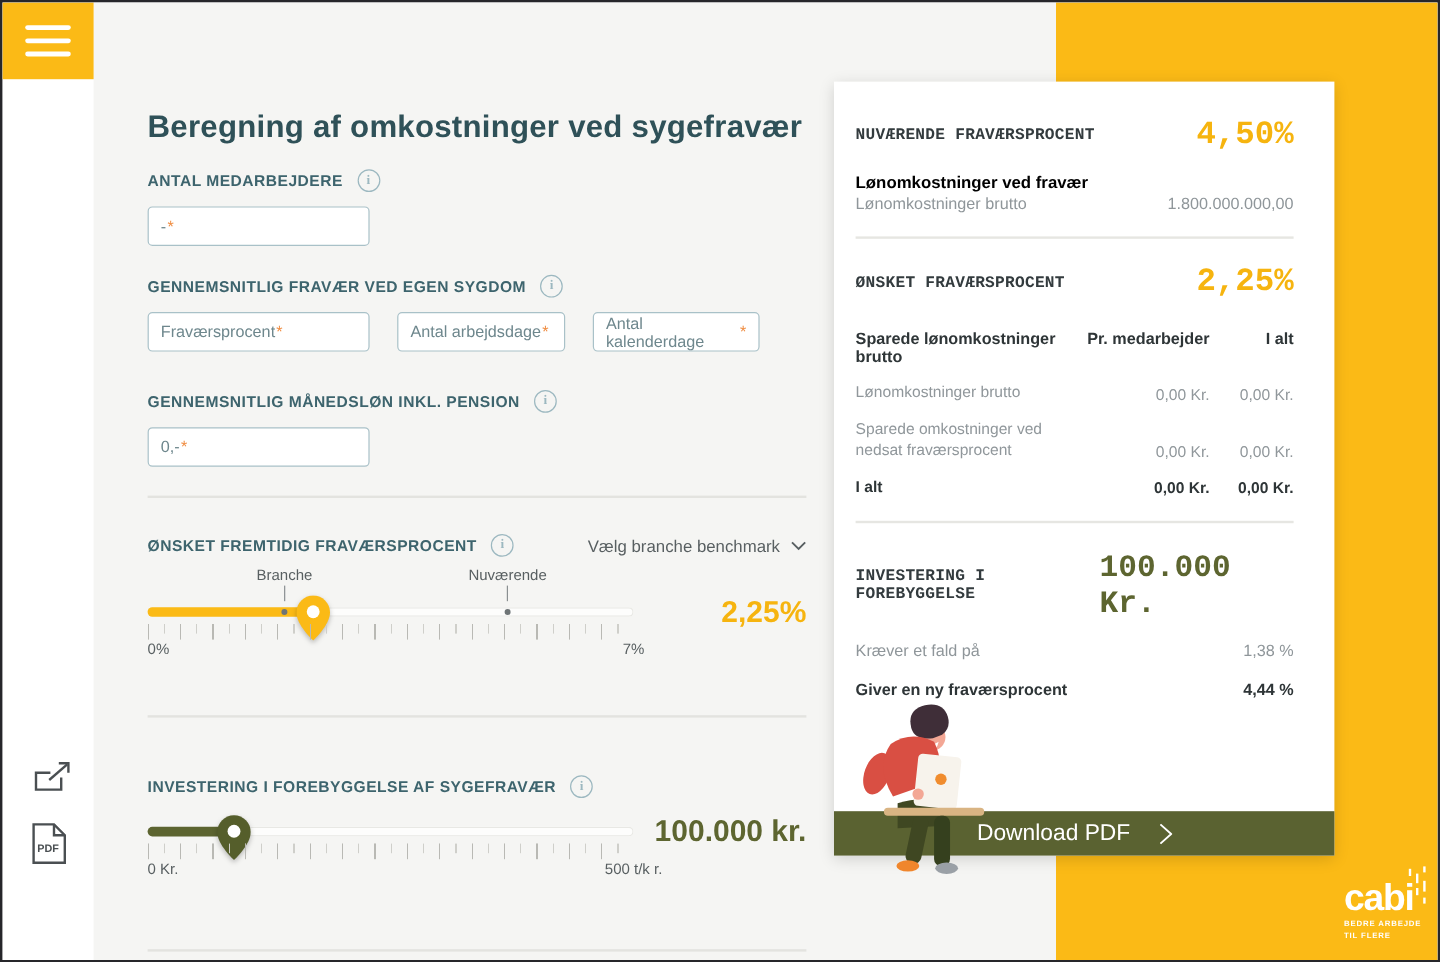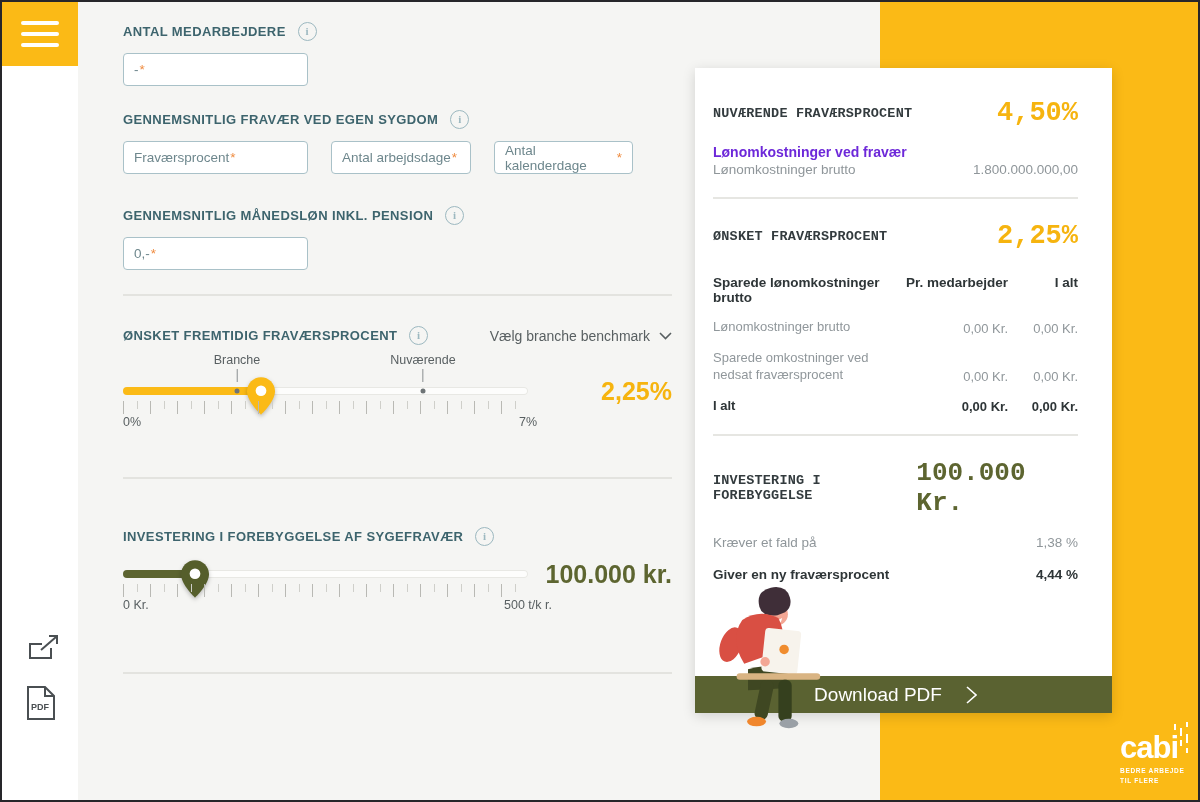--- a/index.html
+++ b/index.html
@@ -65,21 +65,21 @@
   
   .card{position:absolute;left:693px;top:66px;width:417px;height:645px;background:#fff;
         box-shadow:0 3px 12px rgba(0,0,0,.15);}
   .card-inner{padding:0 34px 0 18px;}
   .p-sec-row{display:flex;justify-content:space-between;align-items:center;font-family:Liberation Mono, monospace;}
   .p-label{font-size:13.5px;font-weight:700;color:#333b3e;letter-spacing:.2px;}
   .p-big{font-weight:700;}
   .p-big.yellow{font-size:27px;color:#f6b40f;}
   .p-big.olive{font-size:26px;color:#5d6530;}
   .sec1{padding-top:30px;}
-  .group-title{margin-top:16px;font-size:14px;font-weight:700;color:#6d28d9;}
+  .group-title{margin-top:16px;font-size:14px;font-weight:700;color:#000000;}
   .p-row{display:flex;justify-content:space-between;font-size:13.5px;color:#8f969a;}
   .p-row.first{margin-top:2px;}
   .p-row.spaced{margin-top:17px;}
   .p-row.bold,.trow.bold{font-weight:700;color:#2e3537;}
   .p-divider{height:2px;background:#e6e6e2;margin-top:20px;}
   .sec-pad{margin-top:22px;}
   .thead{display:flex;margin-top:24px;font-size:13.5px;font-weight:700;color:#2e3537;}
   .tl{flex:1;padding-right:6px;}
   .tp{width:112px;text-align:right;}
   .tt{width:70px;text-align:right;}
@@ -117,20 +117,21 @@
   </div>
   <div class="rail-btn" style="top:683px">
     <svg width="30" height="36" viewBox="0 0 30 36">
       <path d="M2 2 h17 l9 9 v23 H2 z" fill="#fff" stroke="#4a4f52" stroke-width="2"></path>
       <path d="M19 2 v9 h9" fill="none" stroke="#4a4f52" stroke-width="2"></path>
       <text x="5" y="25" font-family="Liberation Sans, sans-serif" font-size="9" font-weight="bold" fill="#4a4f52">PDF</text>
     </svg>
   </div>
 
   <div class="main">
+    <h1 class="page-title">Beregning af omkostninger ved sygefravær</h1>
 
     <div class="f-label mt20">
       <span>ANTAL MEDARBEJDERE</span>
       <span class="info">i</span>
     </div>
     <div class="inputbox w1 mt12">
       <span>-</span>
       <span class="star">*</span>
     </div>
 

